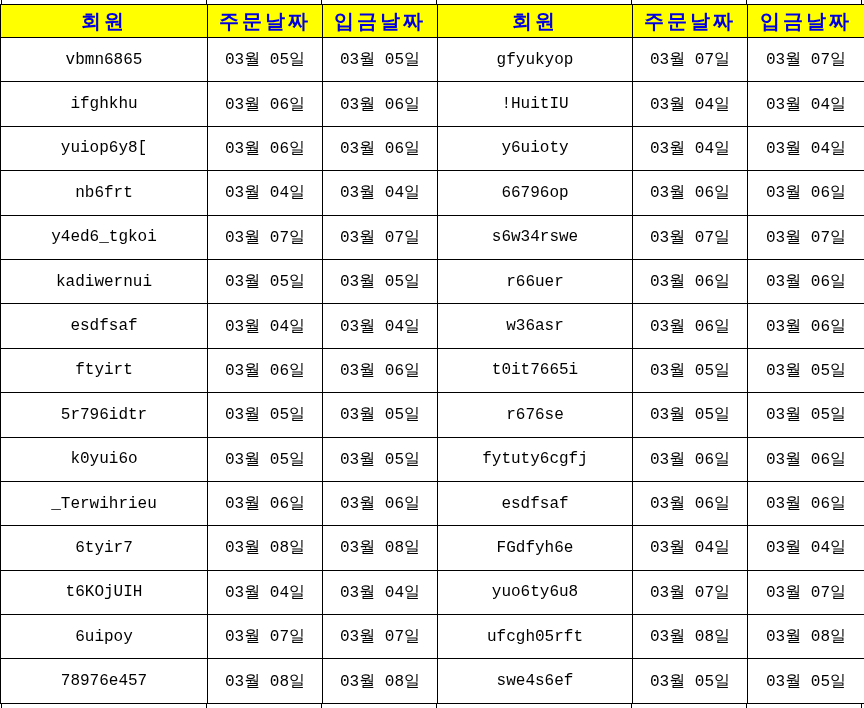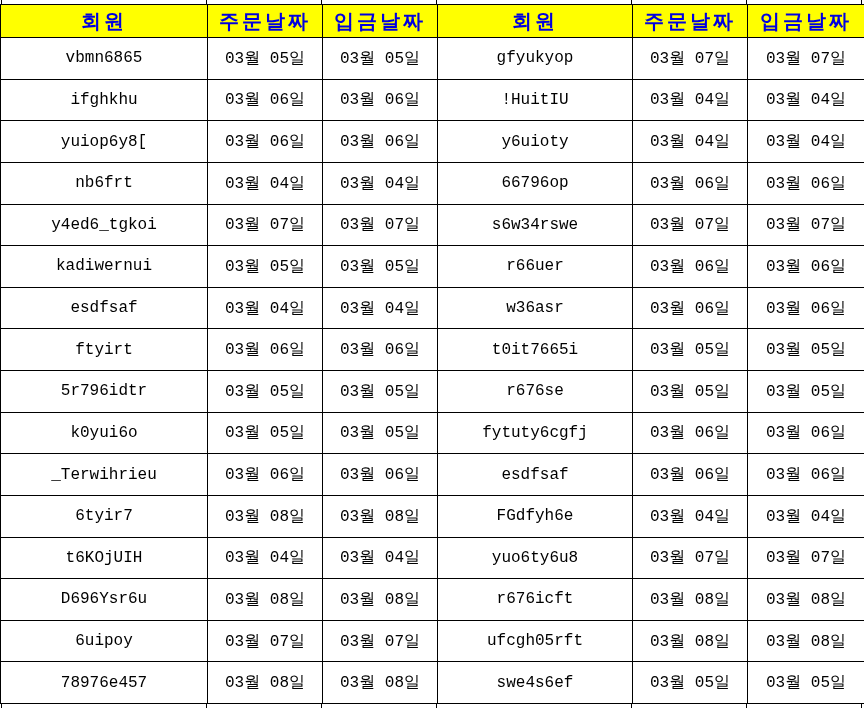--- a/index.html
+++ b/index.html
@@ -205,28 +205,20 @@
         </tr>
         <tr>
           <td>t6KOjUIH</td>
           <td>03월 04일</td>
           <td>03월 04일</td>
           <td>yuo6ty6u8</td>
           <td>03월 07일</td>
           <td>03월 07일</td>
         </tr>
         <tr>
-          <td>D696Ysr6u</td>
-          <td>03월 08일</td>
-          <td>03월 08일</td>
-          <td>r676icft</td>
-          <td>03월 08일</td>
-          <td>03월 08일</td>
-        </tr>
-        <tr>
           <td>6uipoy</td>
           <td>03월 07일</td>
           <td>03월 07일</td>
           <td>ufcgh05rft</td>
           <td>03월 08일</td>
           <td>03월 08일</td>
         </tr>
         <tr>
           <td>78976e457</td>
           <td>03월 08일</td>

